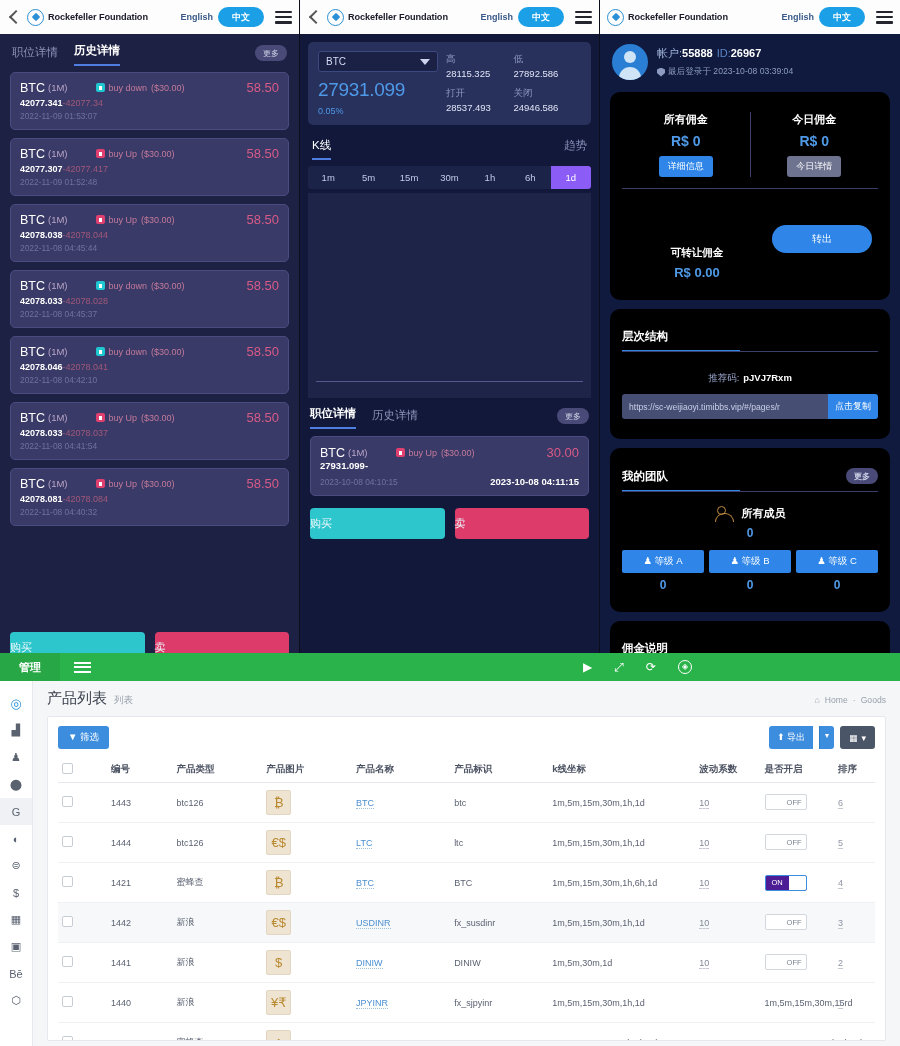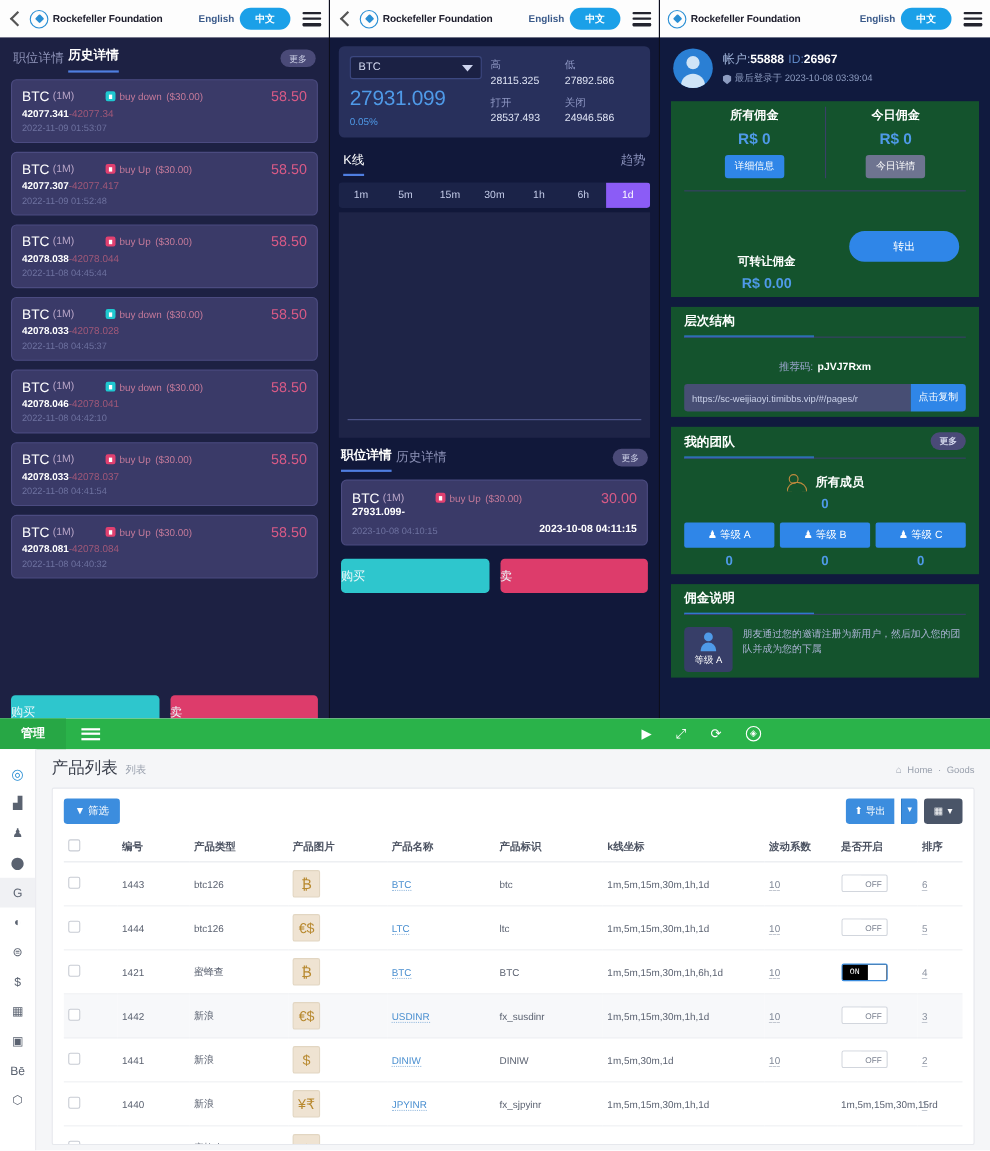--- a/index.html
+++ b/index.html
@@ -48,21 +48,21 @@
     font-size: 9px; color: #fff; font-weight: 700; background: #1ba0e8;
     border-radius: 11px; padding: 3.5px 14px; cursor: pointer; white-space: nowrap;
   }
   .hamburger { width: 17px; height: 13px; display: flex; flex-direction: column;
                justify-content: space-between; margin-left: 5px; cursor: pointer; flex:0 0 auto;}
   .hamburger i { display: block; height: 2.2px; background: #23242e; border-radius: 1px; }
 
   
   .p1 { background: #1d2143; }
   .tabs-row {
-    display: flex; align-items: flex-end; gap: 4px; padding: 9px 12px 0 12px;
+    display: flex; align-items: flex-end; gap: 16px; padding: 9px 12px 0 12px;
     position: relative;
   }
   .tab { font-size: 11.5px; color: #8e93b8; padding-bottom: 6px; cursor: pointer; }
   .tab.active { color: #ffffff; font-weight: bold; border-bottom: 2px solid #4f7ee0; }
   .more-pill {
     margin-left: auto; background: #4a4a78; color: #cfd2e8; font-size: 8px;
     padding: 2.5px 8px; border-radius: 9px; cursor: pointer; margin-bottom: 5px;
   }
   .hist-list { padding: 6px 10px 0 10px; height: 560px; overflow: hidden; }
   .hist-card {
@@ -153,21 +153,21 @@
     transform: translateX(-50%); width: 22px; height: 13px;
     border-radius: 11px 11px 0 0; background: #cfe4f7; }
   .acct-line1 { font-size: 11px; color: #9fb3d8; }
   .acct-line1 b { color: #ffffff; }
   .acct-line1 .idlbl { color: #5d86c4; margin-left: 4px; }
   .acct-line2 { font-size: 8.6px; color: #8d9cc0; margin-top: 5px;
                 display: flex; align-items: center; gap: 3px; }
   .shield { width: 8px; height: 9px; background: #8d9cc0;
             clip-path: polygon(50% 0,100% 22%,100% 62%,50% 100%,0 62%,0 22%); flex:0 0 auto;}
 
-  .card3 { margin: 0 10px 9px 10px; background: #14532d; border-radius: 0; padding: 5px 12px; }
+  .card3 { margin: 0 10px 9px 10px; background: #000000; border-radius: 10px; padding: 20px 12px; }
   .comm-grid { display: flex; }
   .comm-col { flex: 1; text-align: center; }
   .comm-col + .comm-col { border-left: 1px solid #3a4069; }
   .comm-lbl { font-size: 11px; color: #ffffff; font-weight: bold; }
   .comm-val { font-size: 14px; color: #4f9ae8; font-weight: bold; margin-top: 6px; }
   .comm-btn { display: inline-block; margin-top: 7px; font-size: 9px; color: #ffffff;
               padding: 4px 9px; border-radius: 3px; cursor: pointer; }
   .comm-btn.blue { background: #2f86e8; }
   .comm-btn.grey { background: #6e7490; }
   .hr3 { height: 1px; background: #3a4069; margin: 11px 0 9px 0; }
@@ -280,22 +280,22 @@
            border-radius: 2px; display: flex; align-items: center; justify-content: center;
            font-size: 13px; color: #b8892f; }
   .lnk { color: #4a8fd0; text-decoration: none; border-bottom: 1px dotted #9dbfe0;
          cursor: pointer; }
   .num-lnk { color: #7f8796; border-bottom: 1px dashed #c2c7d0; cursor: pointer; }
   .toggle { width: 42px; height: 16px; border: 1px solid #d2d6dd; border-radius: 2px;
             background: #ffffff; display: inline-flex; align-items: center;
             font-size: 7.5px; color: #7b8291; cursor: pointer; overflow: hidden; }
   .toggle .knob { width: 17px; height: 100%; background: #ffffff; flex: 0 0 auto; }
   .toggle .tl { flex: 1; text-align: center; }
-  .toggle.on { background: #000000; border-color: #3c8dde; color: #ffffff;
-               flex-direction: row-reverse; font-family: Liberation Mono, monospace; }
+  .toggle.on { background: #4c1d95; border-color: #3c8dde; color: #ffffff;
+               flex-direction: row-reverse; }
   .toggle.on .knob { background: #ffffff; }
   .sort-cell { color: #8d94a2; border-bottom: 1px dashed #c2c7d0; cursor: pointer; }
   col.c-chk { width: 6%; } col.c-id { width: 8%; } col.c-type { width: 11%; }
   col.c-img { width: 11%; } col.c-name { width: 12%; } col.c-code { width: 12%; }
   col.c-kl { width: 18%; } col.c-fl { width: 8%; } col.c-on { width: 9%; }
   col.c-sort { width: 5%; }
 </style>
 </head>
 <body>
 

